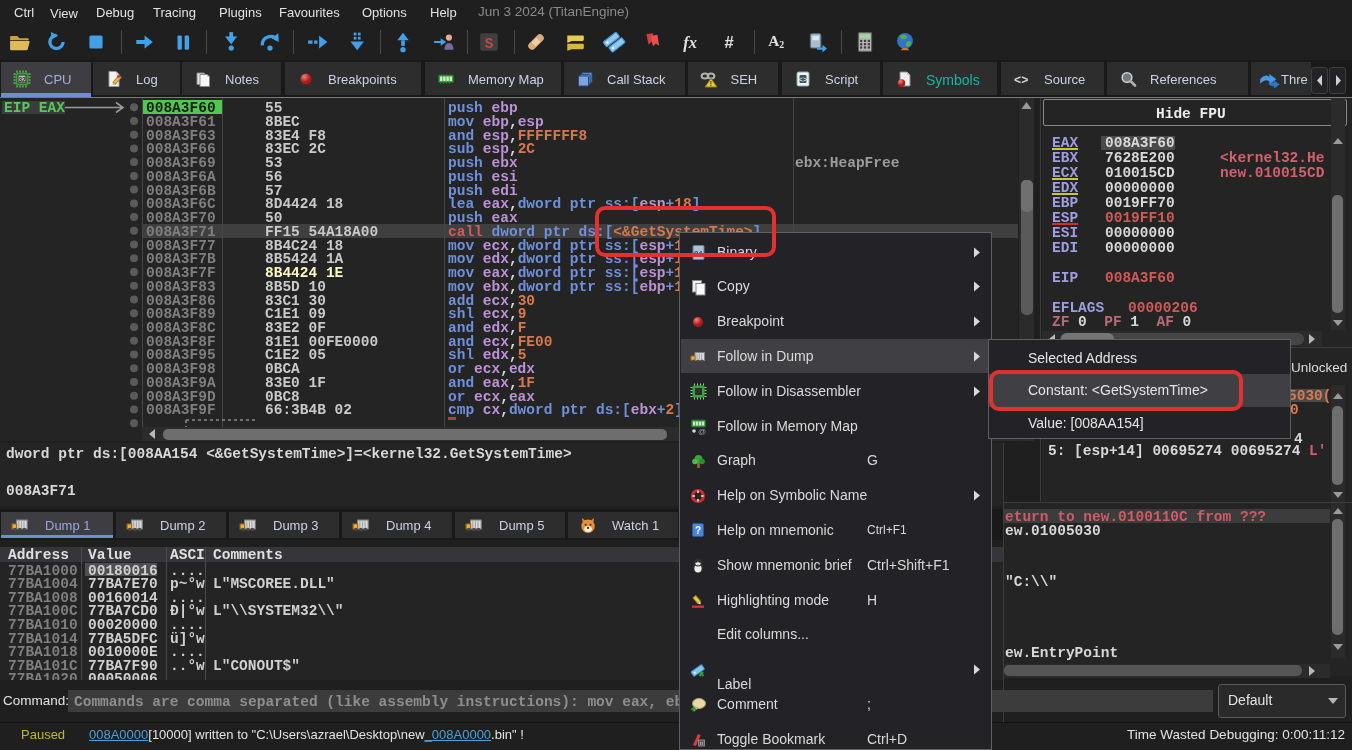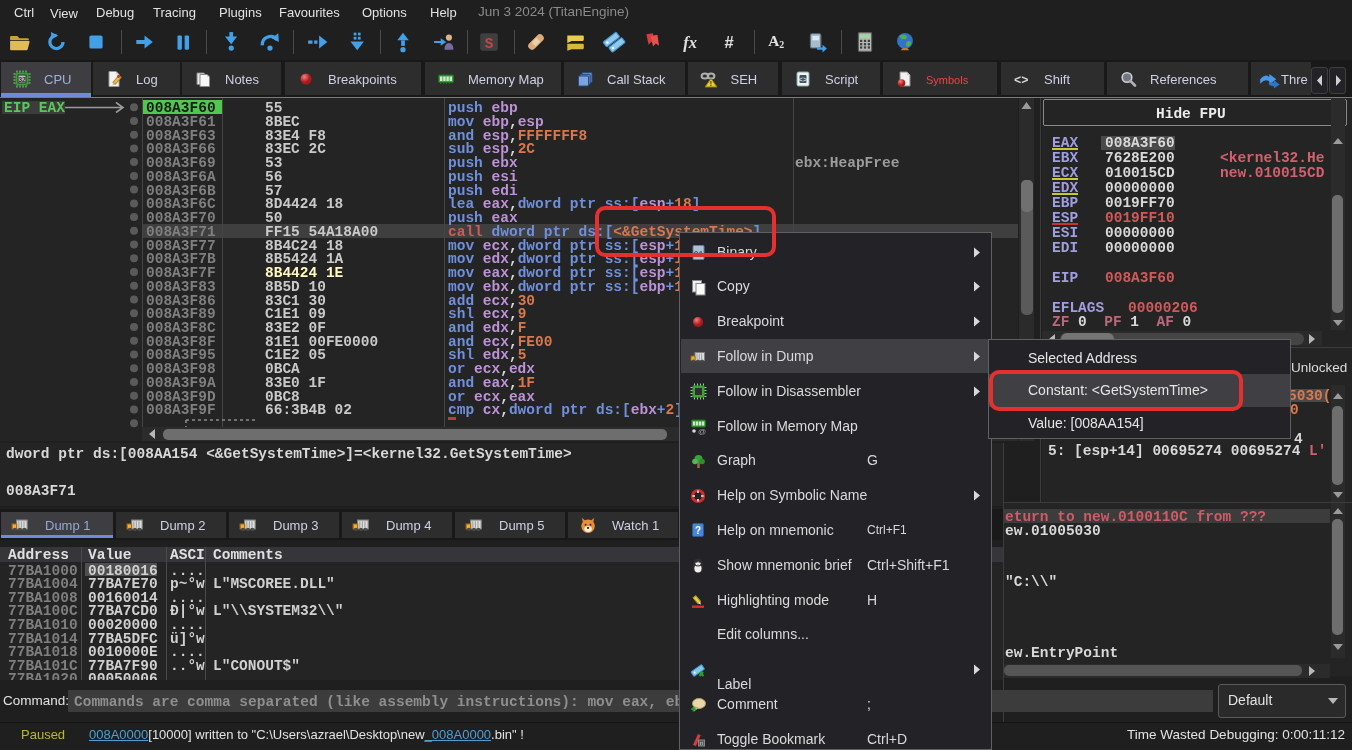--- a/index.html
+++ b/index.html
@@ -229,26 +229,26 @@
     <path d="M5 2 L12 2 L15 5 L15 16 L5 16 Z" fill="#f0f0f0" stroke="#888"></path>
     <path d="M12 2 L12 5 L15 5 Z" fill="#ccc"></path>
     <defs>
       <radialGradient id="rg2" cx="0.35" cy="0.3">
         <stop offset="0" stop-color="#f08080"></stop>
         <stop offset="1" stop-color="#b01818"></stop>
       </radialGradient>
     </defs>
     <circle cx="6.5" cy="13" r="3.8" fill="url(#rg2)"></circle>
   </svg>
-<div class="s" style="left:926px;top:72.5px;font-size:11px;color:#ef4444">Symbols</div>
+<div class="s" style="left:926px;top:72.5px;font-size:14px;color:#14b8a6">Symbols</div>
 <div class="ab" style="left:1001px;top:62px;width:103px;height:33px;background:#2d2d2d"></div>
 <svg class="ab" style="left:1013px;top:70px" width="18" height="18" viewBox="0 0 18 18">
     <text x="1" y="14" font-family="Liberation Mono" font-size="12" font-weight="bold" fill="#d8d8d8">&lt;&gt;</text>
   </svg>
-<div class="s" style="left:1044px;top:72.5px;font-size:13px;color:#ccd2e4">Shift</div>
+<div class="s" style="left:1044px;top:72.5px;font-size:13px;color:#ccd2e4">Source</div>
 <div class="ab" style="left:1107px;top:62px;width:141px;height:33px;background:#2d2d2d"></div>
 <svg class="ab" style="left:1119px;top:70px" width="18" height="18" viewBox="0 0 18 18">
     <circle cx="8" cy="7.5" r="4.8" fill="#b8c4d4" fill-opacity="0.5" stroke="#d0d0d0" stroke-width="1.6"></circle>
     <path d="M11.5 11 L16 15.5" stroke="#b0b0b0" stroke-width="2.6" stroke-linecap="round"></path>
   </svg>
 <div class="s" style="left:1150px;top:72.5px;font-size:13px;color:#ccd2e4">References</div>
 <div class="ab" style="left:1251px;top:62px;width:60px;height:33px;background:#2d2d2d"></div>
 <svg class="ab" style="left:1259px;top:70px" width="18" height="18" viewBox="0 0 18 18">
     <g transform="scale(1.15)">
       <path d="M1 8 Q5 3 9 6 L9 3.5 L15 8 L9 12.5 L9 10 Q5 7 1 12 Z" fill="#4898e8"></path>

